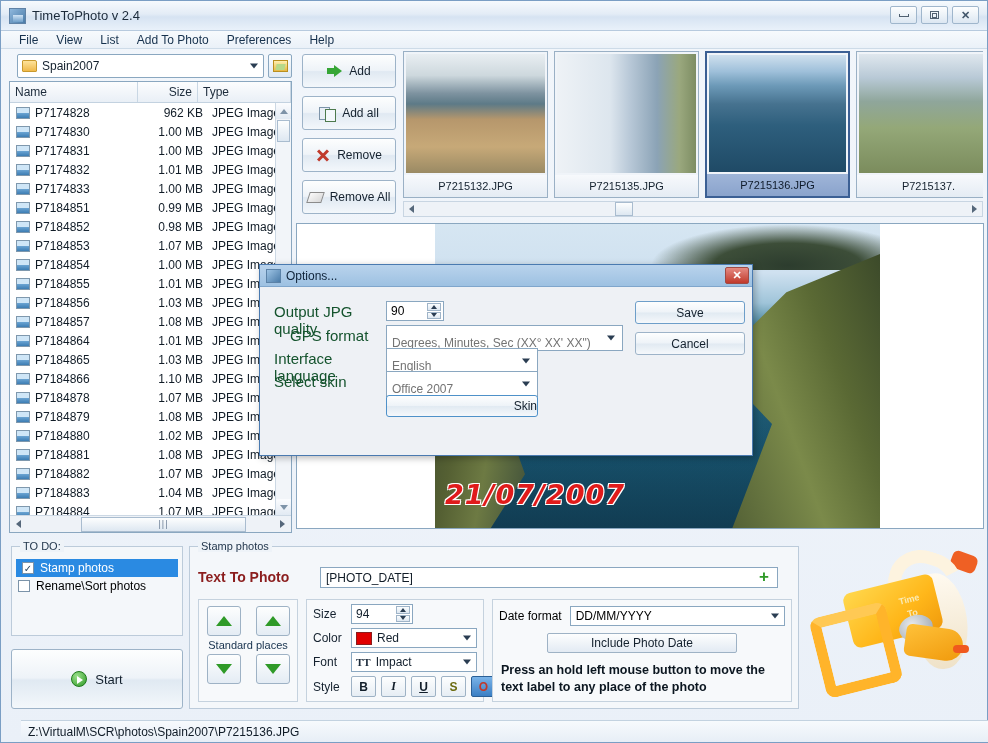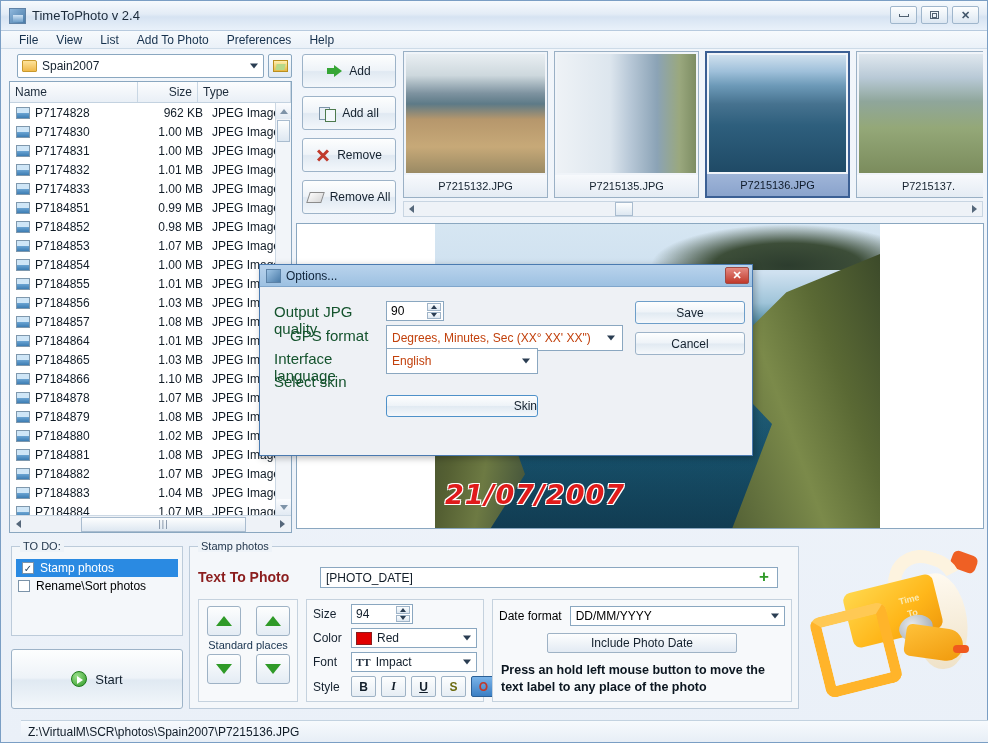--- a/index.html
+++ b/index.html
@@ -246,21 +246,21 @@
   .spin-btns {
     position:absolute; right:2px; top:1px; width:14px; height:16px;
     display:flex; flex-direction:column; gap:1px;
   }
   .spin-b { flex:1; background:linear-gradient(180deg,#fbfdfe,#dde7f1); border:1px solid #9fb4c8;
     display:flex;align-items:center;justify-content:center;}
   .spin-b.up::after{content:'';width:0;height:0;border-left:3px solid transparent;border-right:3px solid transparent;border-bottom:4px solid #2a3d52;}
   .spin-b.dn::after{content:'';width:0;height:0;border-left:3px solid transparent;border-right:3px solid transparent;border-top:4px solid #2a3d52;}
   .dd {
     height:26px; background:#fff; border:1px solid #8aa7c0; position:relative;
-    display:flex; align-items:center; padding-left:5px; font-size:12px; color:#c2410c;
+    display:flex; align-items:flex-end; padding-left:5px; font-size:12px; color:#737373;
   }
   .dd .combo-arrow { right:7px; }
   .dlg-btn {
     width:110px; height:23px; border:1px solid #6d9ec9; border-radius:3px;
     background:linear-gradient(180deg,#fdfefe 0%,#eef3f8 48%,#e1eaf2 52%,#f5f8fb 100%);
     display:flex;align-items:center;justify-content:center; font-size:12px; color:#14212e;
   }
   .dlg-btn.plain { border-color:#9db3c8; }
   .skin-btn {
     width:152px; height:22px; border:1px solid #4e91c9; border-radius:3px;
@@ -686,20 +686,24 @@
       <div class="dlg-row" style="left:14px; top:63px;">
         <div class="dlg-lbl" style="width:110px;">Interface language</div>
       </div>
       <div class="dd" style="position:absolute; left:126px; top:61px; width:152px;">
         <span>English</span>
         <span class="combo-arrow"></span>
       </div>
 
       <div class="dlg-row" style="left:14px; top:86px;">
         <div class="dlg-lbl" style="width:110px;">Select skin</div>
+      </div>
+      <div class="dd" style="position:absolute; left:126px; top:84px; width:152px;">
+        <span>Office 2007</span>
+        <span class="combo-arrow"></span>
       </div>
 
       <div class="skin-btn" style="position:absolute; left:126px; top:108px;">
         <span>Skin</span>
       </div>
 
       <div class="dlg-btn" style="position:absolute; left:375px; top:14px;">
         <span>Save</span>
       </div>
       <div class="dlg-btn plain" style="position:absolute; left:375px; top:45px;">

